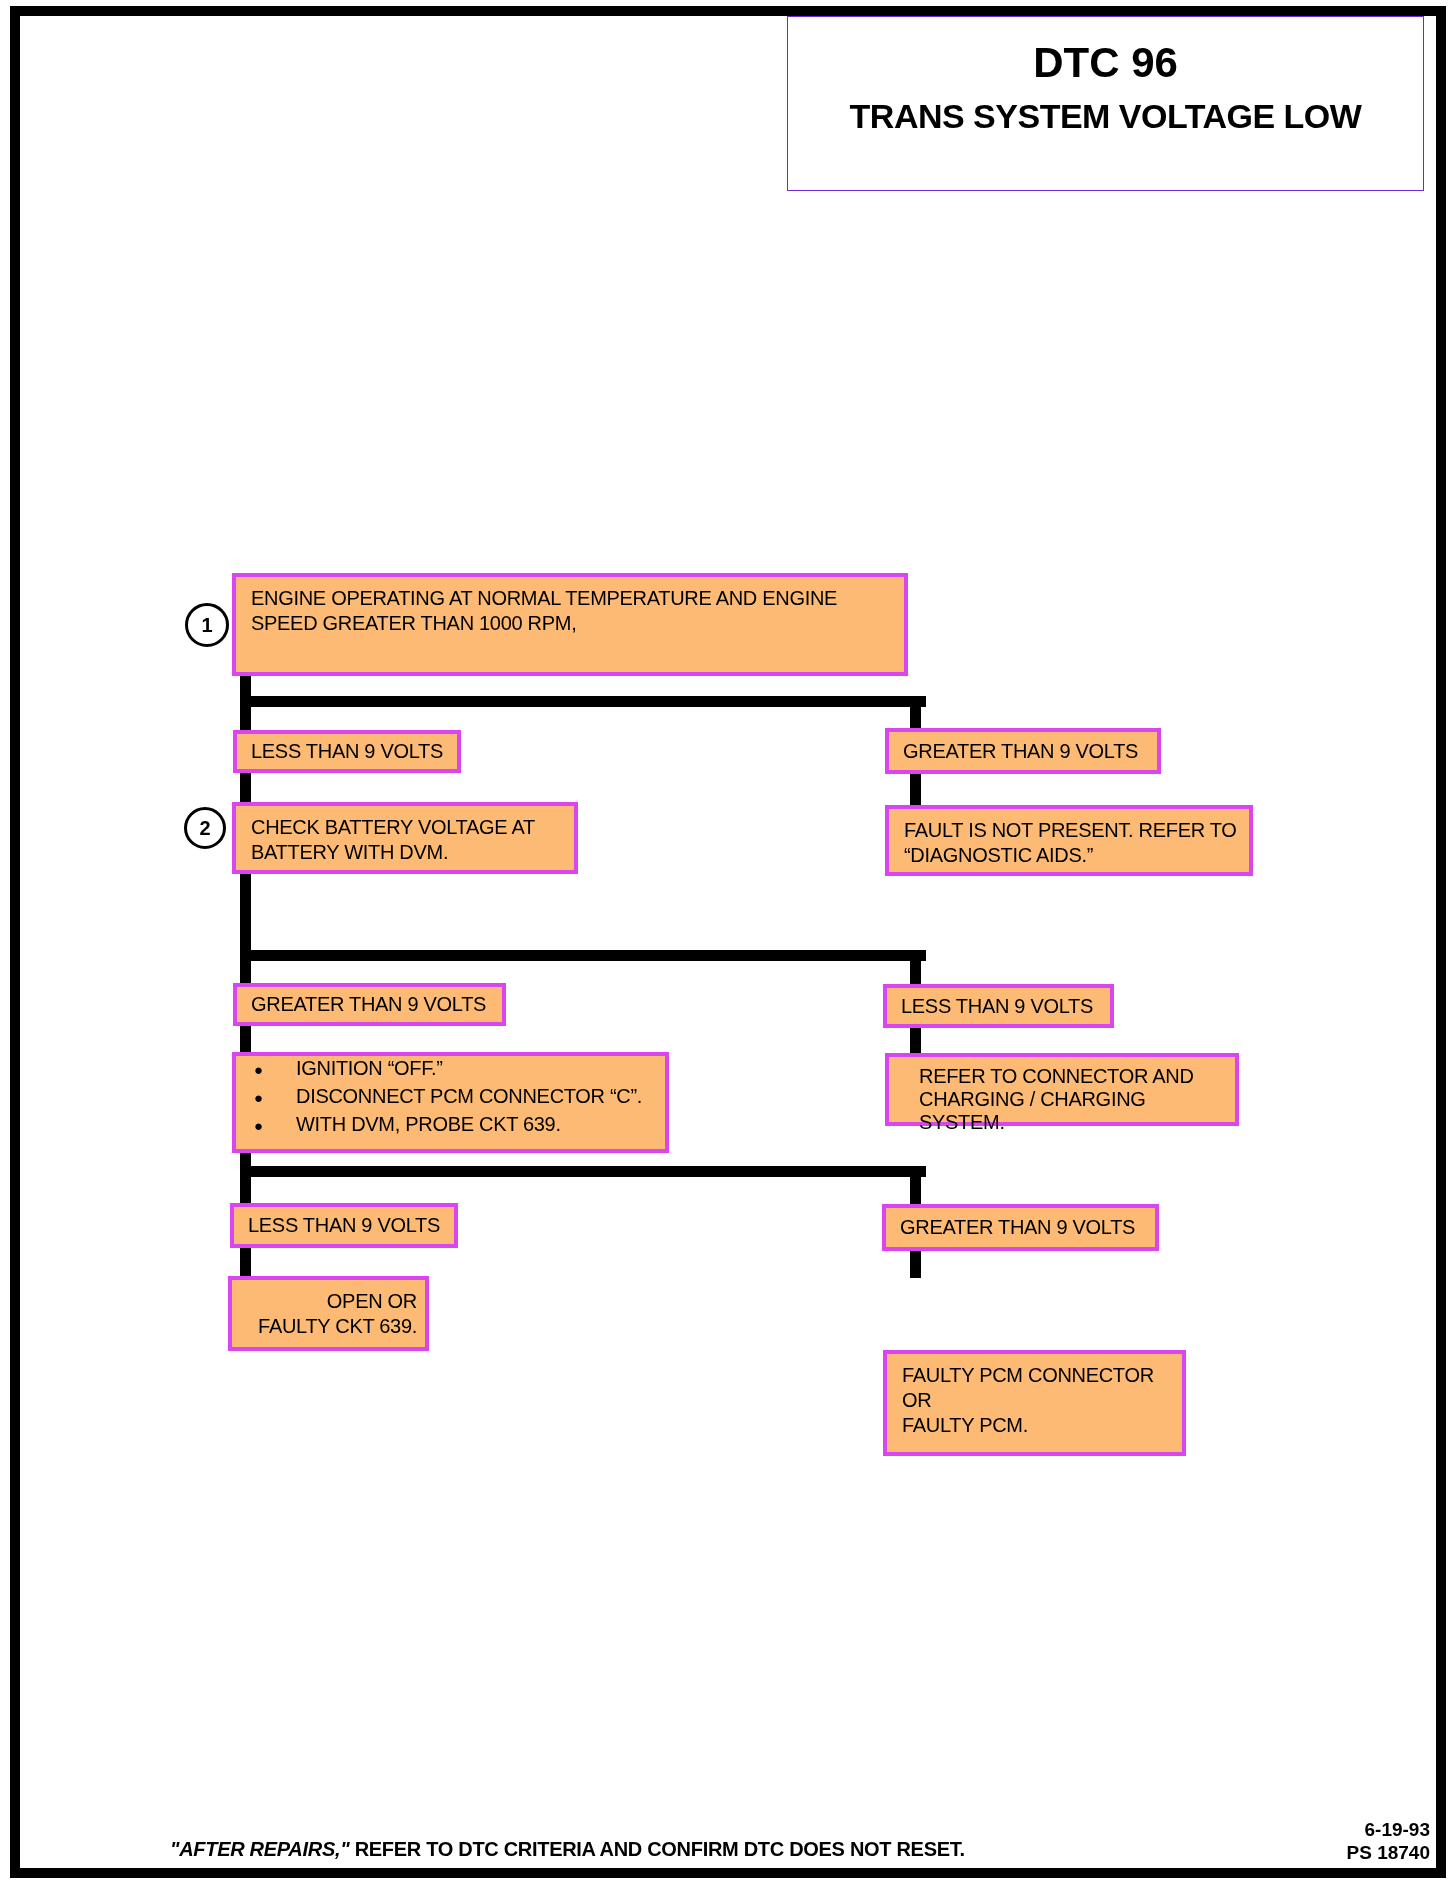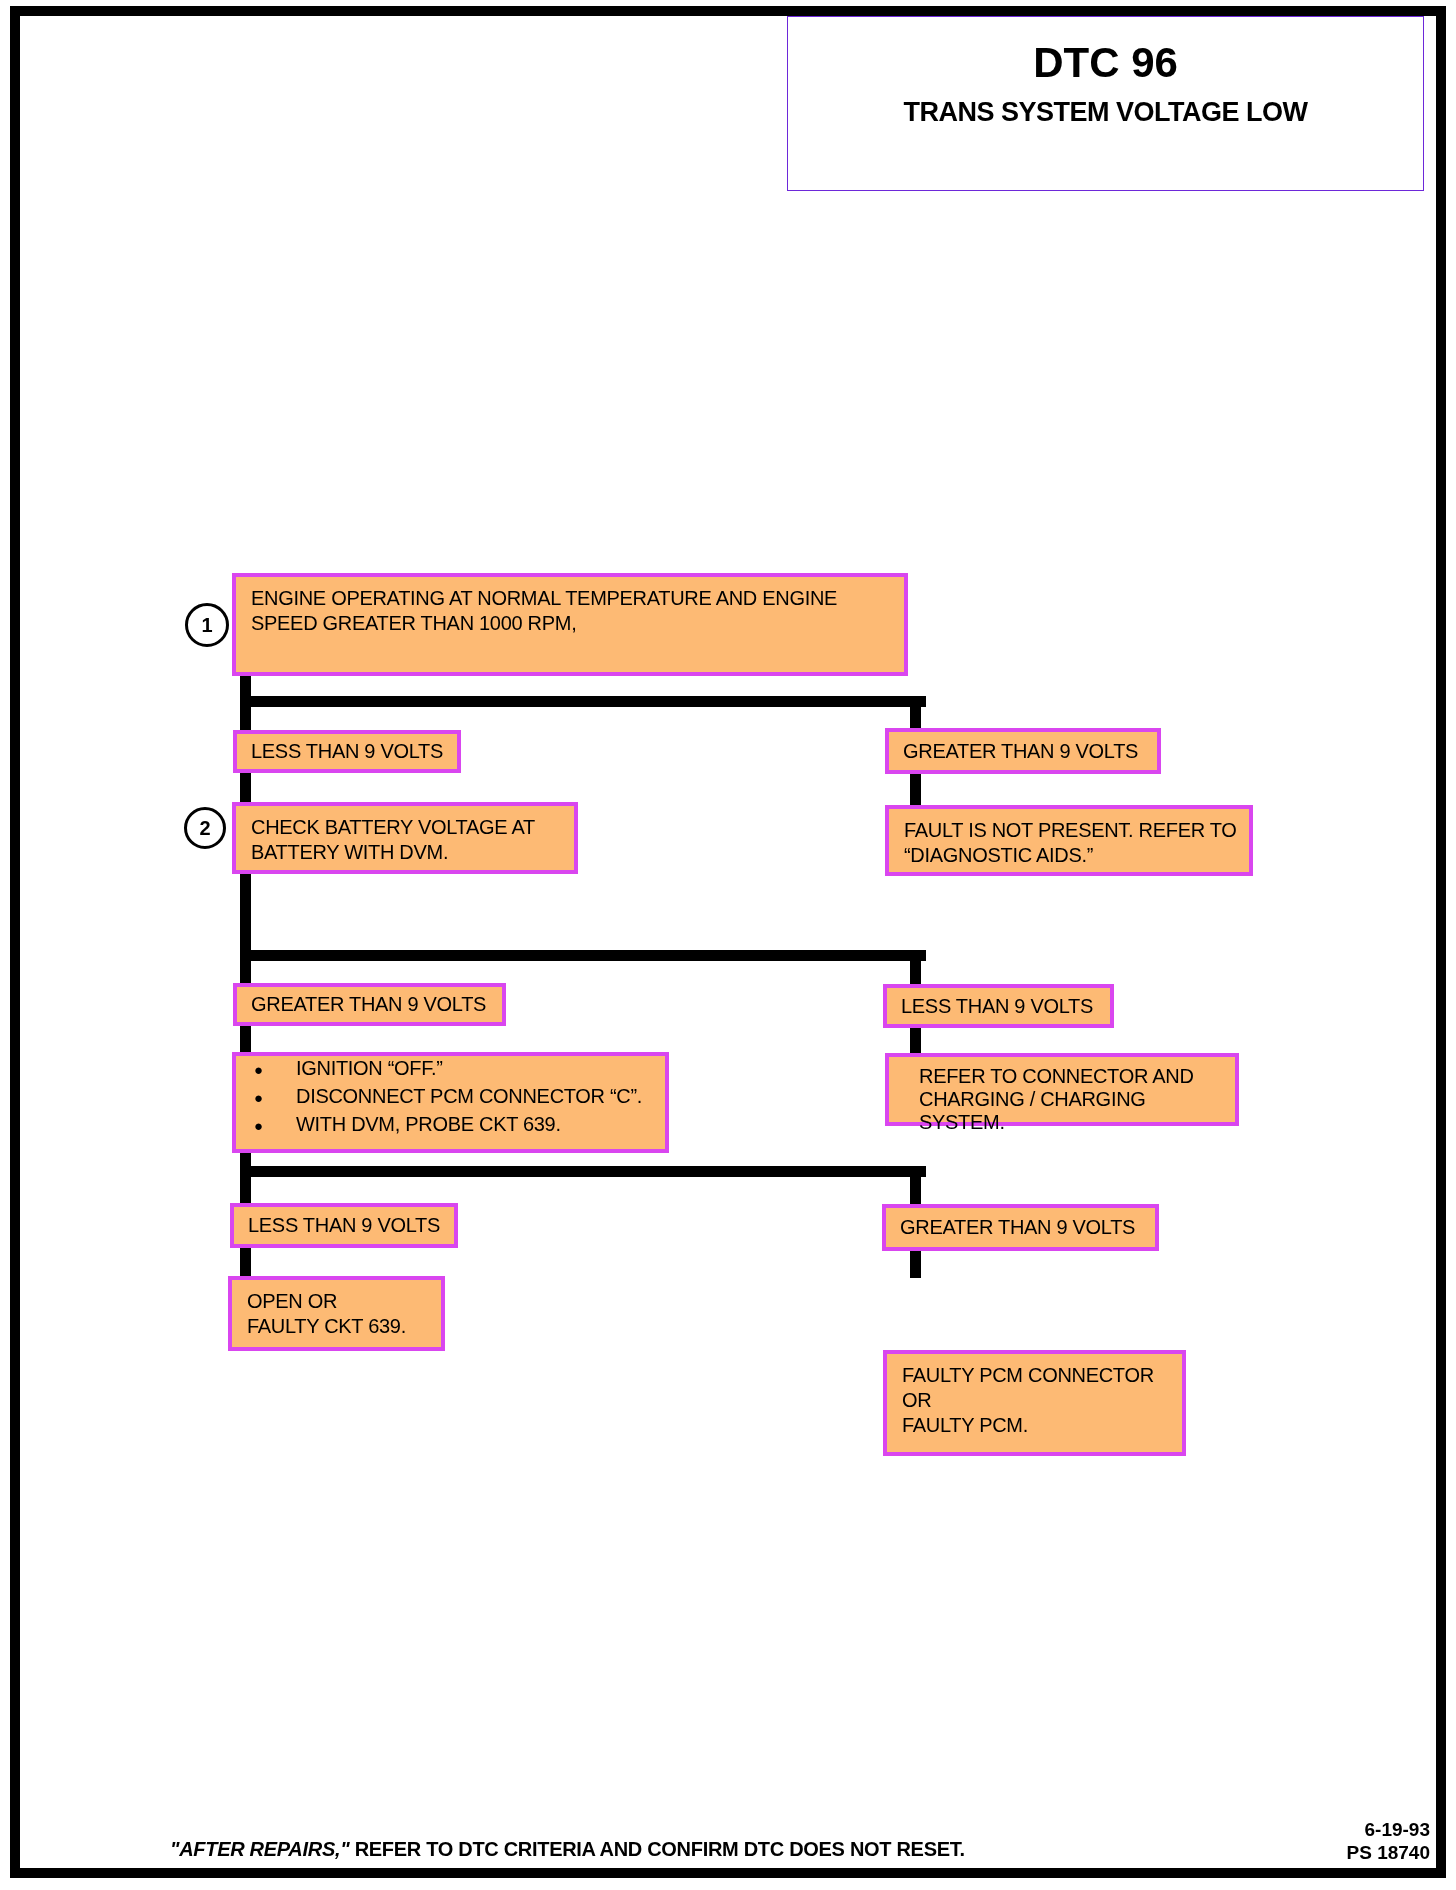--- a/index.html
+++ b/index.html
@@ -8,39 +8,39 @@
     font-family:"Liberation Sans","DejaVu Sans",sans-serif;color:#000;
     overflow:hidden;margin:0 auto;
   }
   
   .page-border{position:absolute;left:10px;top:6px;width:1436px;height:1872px;
     border:10px solid #000;box-sizing:border-box;}
   
   .title-box{position:absolute;left:787px;top:16px;width:637px;height:175px;
     border:1px solid #6d28d9;box-sizing:border-box;text-align:center;background:#fff;}
   .title-code{font-size:42px;font-weight:bold;letter-spacing:0px;margin-top:22px;}
-  .title-name{font-size:27px;font-weight:bold;letter-spacing:-0.5px;margin-top:10px;}
+  .title-name{font-size:34px;font-weight:bold;letter-spacing:-0.5px;margin-top:10px;}
   
   .fbox{position:absolute;border:4px solid #d946ef;box-sizing:border-box;background:#fdba74;
     font-size:20px;font-weight:normal;letter-spacing:-0.3px;line-height:25px;}
   .pad{padding:9px 8px 6px 15px;}
   .vcenter{display:flex;align-items:center;padding-left:14px;}
   
   .b-start{left:232px;top:573px;width:676px;height:103px;}
   .b-t1l{left:233px;top:730px;width:228px;height:43px;}
   .b-t1r{left:885px;top:728px;width:276px;height:46px;}
   .b-check{left:232px;top:802px;width:346px;height:72px;}
   .b-fault{left:885px;top:805px;width:368px;height:71px;}
   .b-t2l{left:233px;top:983px;width:273px;height:43px;}
   .b-t2r{left:883px;top:984px;width:231px;height:44px;}
   .b-bullets{left:232px;top:1052px;width:437px;height:101px;}
   .b-charging{left:885px;top:1053px;width:354px;height:73px;padding:8px 6px 4px 30px;line-height:23px;}
   .b-t3l{left:230px;top:1203px;width:228px;height:45px;}
   .b-t3r{left:882px;top:1204px;width:277px;height:47px;}
-  .b-open{left:228px;top:1276px;width:217px;height:75px;}
+  .b-open{left:228px;top:1276px;width:201px;height:75px;text-align:right;}
   .b-pcm{left:883px;top:1350px;width:303px;height:106px;}
   
   .bullet-list div{position:relative;padding-left:60px;margin-bottom:3px;}
   .bullet-list div::before{content:"●";position:absolute;left:18px;top:1px;font-size:15px;}
   
   .stepcircle{position:absolute;width:44px;height:44px;border:3px solid #000;border-radius:50%;
     box-sizing:border-box;display:flex;align-items:center;justify-content:center;
     font-size:20px;font-weight:bold;background:#fff;}
   .sc1{left:185px;top:603px;}
   .sc2{left:184px;top:807px;width:42px;height:42px;}

